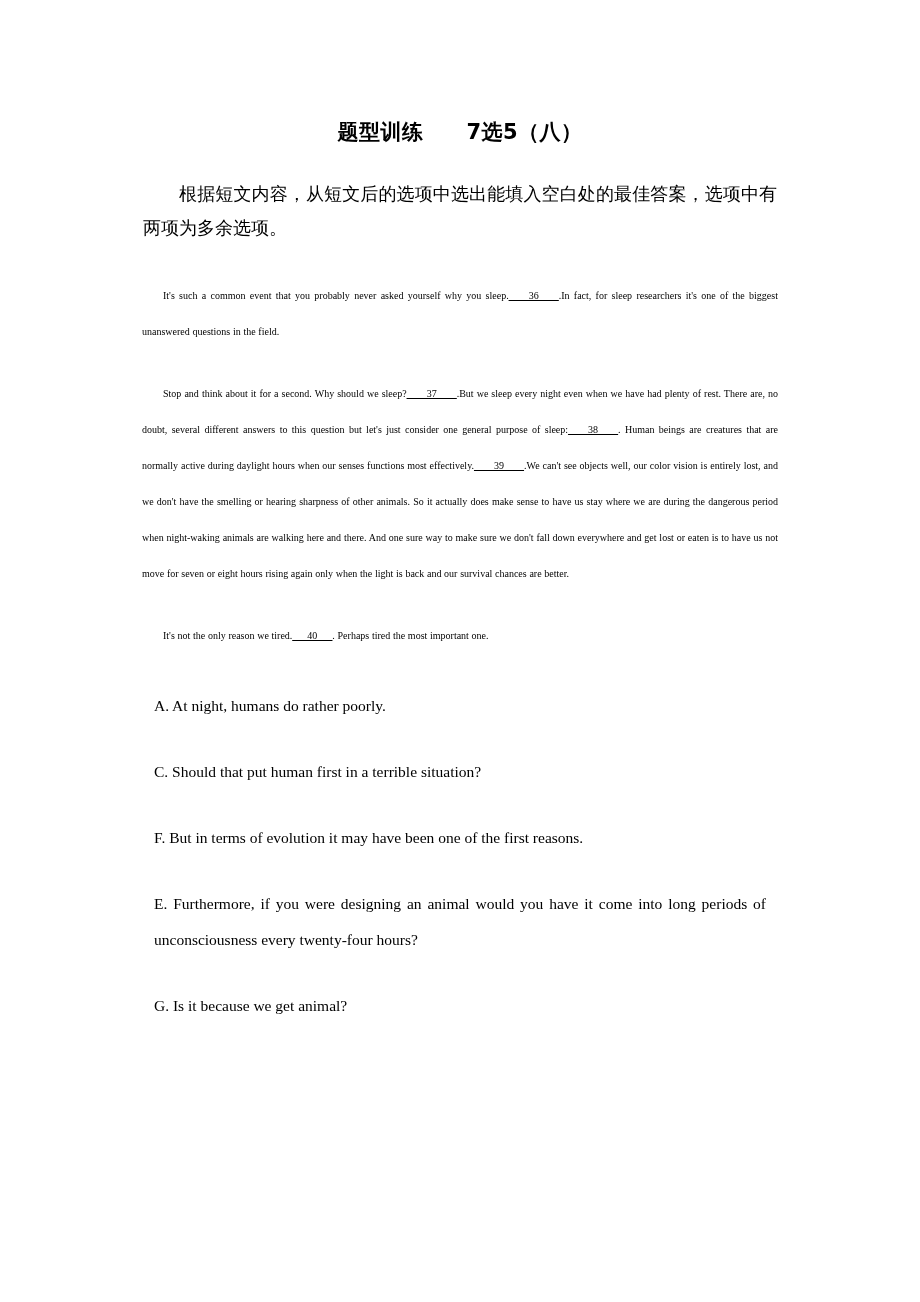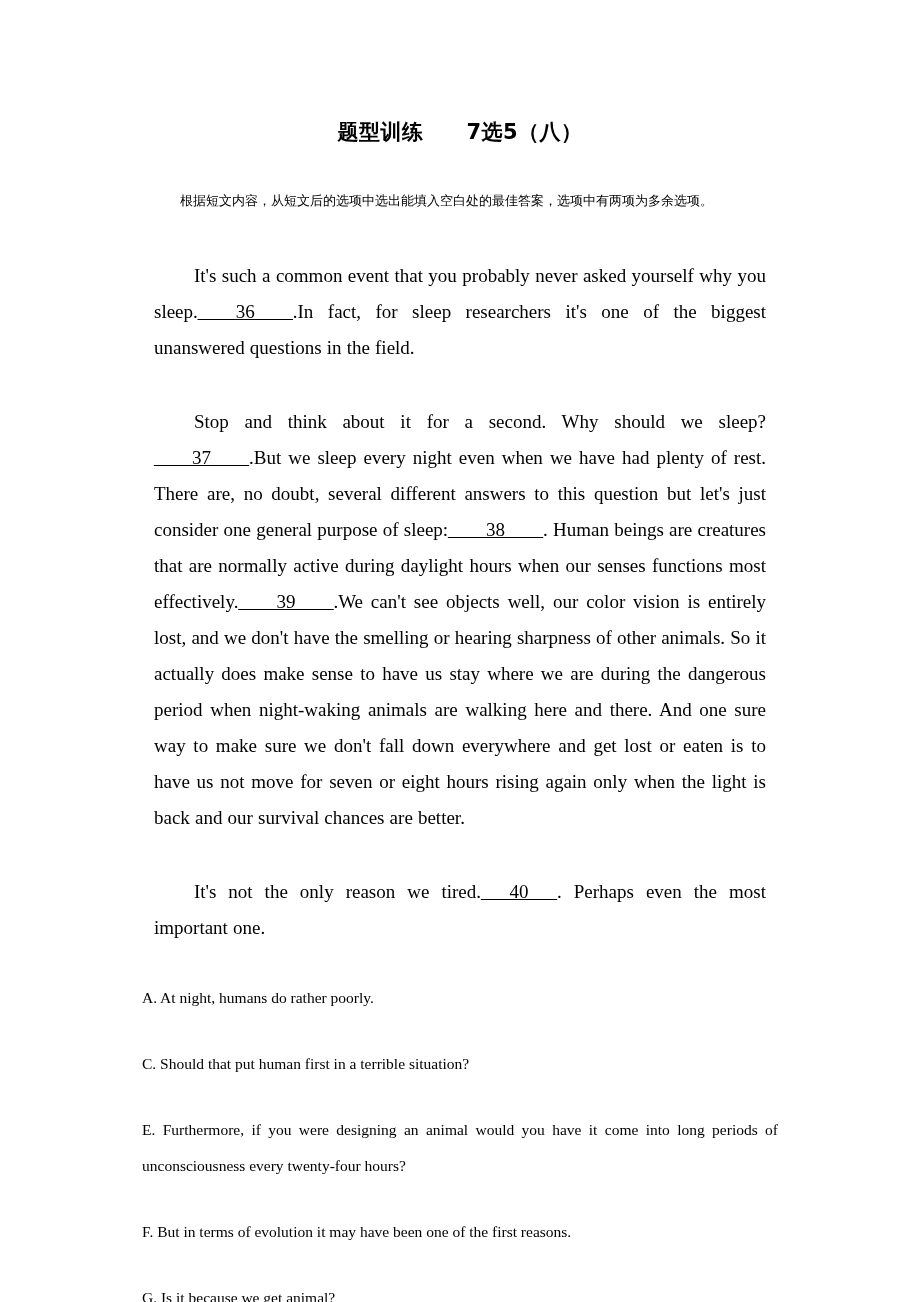--- a/index.html
+++ b/index.html
@@ -37,51 +37,51 @@
     font-weight: bold;
     text-align: center;
     letter-spacing: 0.5px;
     padding-top: 118px;
     line-height: 1.35;
     font-family: "DejaVu Sans", "Liberation Sans", sans-serif;
   }
 
   
   .instructions {
-    margin: 16px;
+    margin: 5px;
     padding-top: 26px;
-    font-size: 13px;
-    line-height: 26px;
+    font-size: 18px;
+    line-height: 34px;
     text-align: justify;
     text-justify: inter-ideograph;
     text-indent: 2em;
     font-family: "DejaVu Serif", "Liberation Serif", serif;
   }
 
   
   .passage-para {
-    margin: 16px;
+    margin: 4px;
     padding-top: 22px;
-    font-size: 19px;
+    font-size: 10px;
     line-height: 36px;
     text-align: justify;
     text-indent: 2.1em;
     word-spacing: 0.02em;
   }
   .passage-para.p-first { padding-top: 28px; }
 
   
   .blank {
     text-decoration: underline;
     white-space: pre;
   }
 
   
   .options {
-    margin: 4px;
+    margin: 16px;
     padding: 0;
     list-style: none;
     padding-top: 18px;
   }
   .option {
     margin: 0;
     padding-top: 30px;
     font-size: 15.5px;
     line-height: 36px;
     text-align: justify;
@@ -95,25 +95,25 @@
 <div class="page">
   <div class="content">
 
     <h1 class="doc-title">题型训练　　7选5（八）</h1>
 
     <p class="instructions">根据短文内容，从短文后的选项中选出能填入空白处的最佳答案，选项中有两项为多余选项。</p>
 
     <div id="passage-body">
         <p class="passage-para p-first"><span>It's such a common event that you probably never asked yourself why you sleep.</span><span class="blank">____36____</span><span>.In fact, for sleep researchers it's one of the biggest unanswered questions in the field.</span></p>
         <p class="passage-para"><span>Stop and think about it for a second. Why should we sleep?</span><span class="blank">____37____</span><span>.But we sleep every night even when we have had plenty of rest. There are, no doubt, several different answers to this question but let's just consider one general purpose of sleep:</span><span class="blank">____38____</span><span>. Human beings are creatures that are normally active during daylight hours when our senses functions most effectively.</span><span class="blank">____39____</span><span>.We can't see objects well, our color vision is entirely lost, and we don't have the smelling or hearing sharpness of other animals. So it actually does make sense to have us stay where we are during the dangerous period when night-waking animals are walking here and there. And one sure way to make sure we don't fall down everywhere and get lost or eaten is to have us not move for seven or eight hours rising again only when the light is back and our survival chances are better.</span></p>
-        <p class="passage-para"><span>It's not the only reason we tired.</span><span class="blank">___40___</span><span>. Perhaps even the most important one.</span></p>
+        <p class="passage-para"><span>It's not the only reason we tired.</span><span class="blank">___40___</span><span>. Perhaps tired the most important one.</span></p>
       </div>
 
     <div class="options" id="options-list">
         <p class="option">A. At night, humans do rather poorly.</p>
         <p class="option">C. Should that put human first in a terrible situation?</p>
+        <p class="option">F. But in terms of evolution it may have been one of the first reasons.</p>
         <p class="option">E. Furthermore, if you were designing an animal would you have it come into long periods of unconsciousness every twenty-four hours?</p>
-        <p class="option">F. But in terms of evolution it may have been one of the first reasons.</p>
         <p class="option">G. Is it because we get animal?</p>
       </div>
 
   </div>
 </div>
 
 </body></html>

